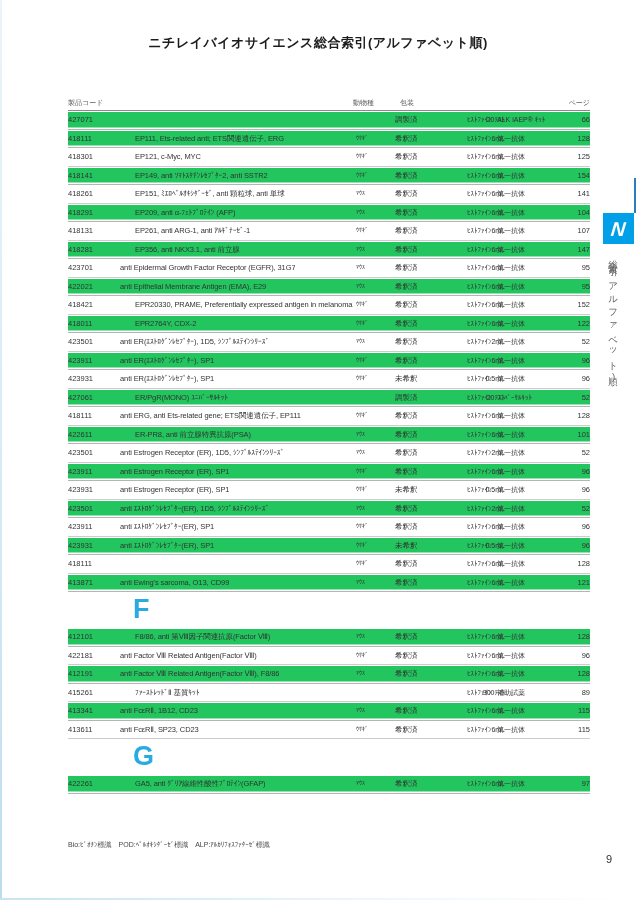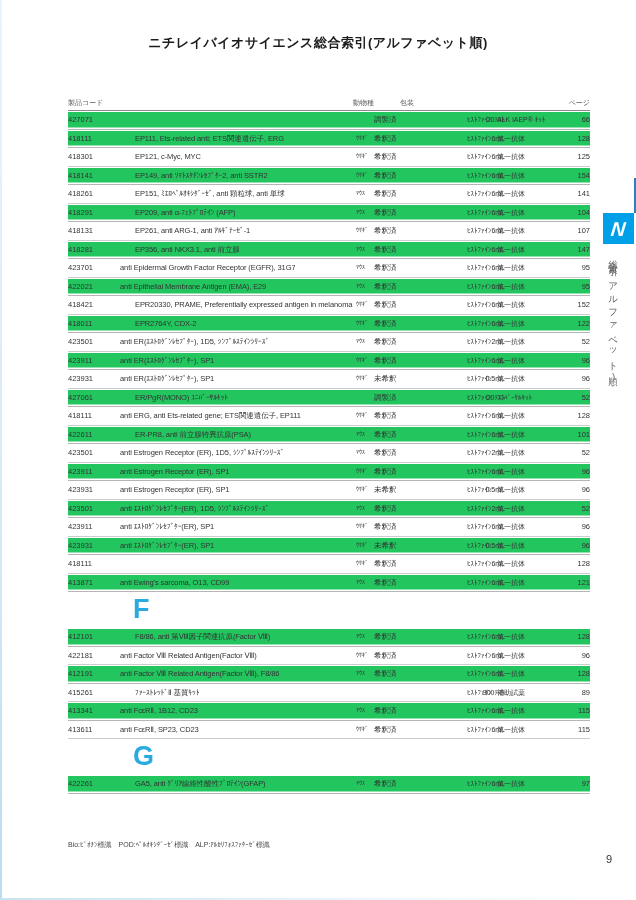--- a/index.html
+++ b/index.html
@@ -25,21 +25,21 @@
   .h-page{right:0;}
 
   .row{position:relative;height:17.5px;border-bottom:1px solid #cccccc;font-size:7.5px;color:#333;}
   .row.hl{background:#22c55e;border-bottom-color:#b5b5b5;
     box-shadow:inset 0 -1.5px 0 #ffffff, inset 0 1px 0 #ffffff;}
   .row span{position:absolute;top:0;line-height:17.5px;white-space:nowrap;}
   .c-code{left:0;}
   .c-name{left:52px;max-width:233px;overflow:hidden;letter-spacing:-0.1px;}
   .c-name.noanti{left:67px;max-width:218px;}
   .c-species{left:288px;font-size:6px;}
-  .c-prep{left:306px;}
+  .c-prep{left:327px;}
   .c-amount{right:85px;font-size:7px;}
   .c-brand{left:399px;font-size:7px;}
   .c-cat{left:429px;font-size:7px;}
   .c-page{right:0;}
 
   .section-head{position:relative;height:36px;}
   .section-head .letter{position:absolute;left:65px;top:2px;
     font-size:27px;font-weight:bold;color:#29abe2;}
 
   .logo{position:absolute;left:603px;top:213px;width:31px;height:31px;background:#00a0e9;

